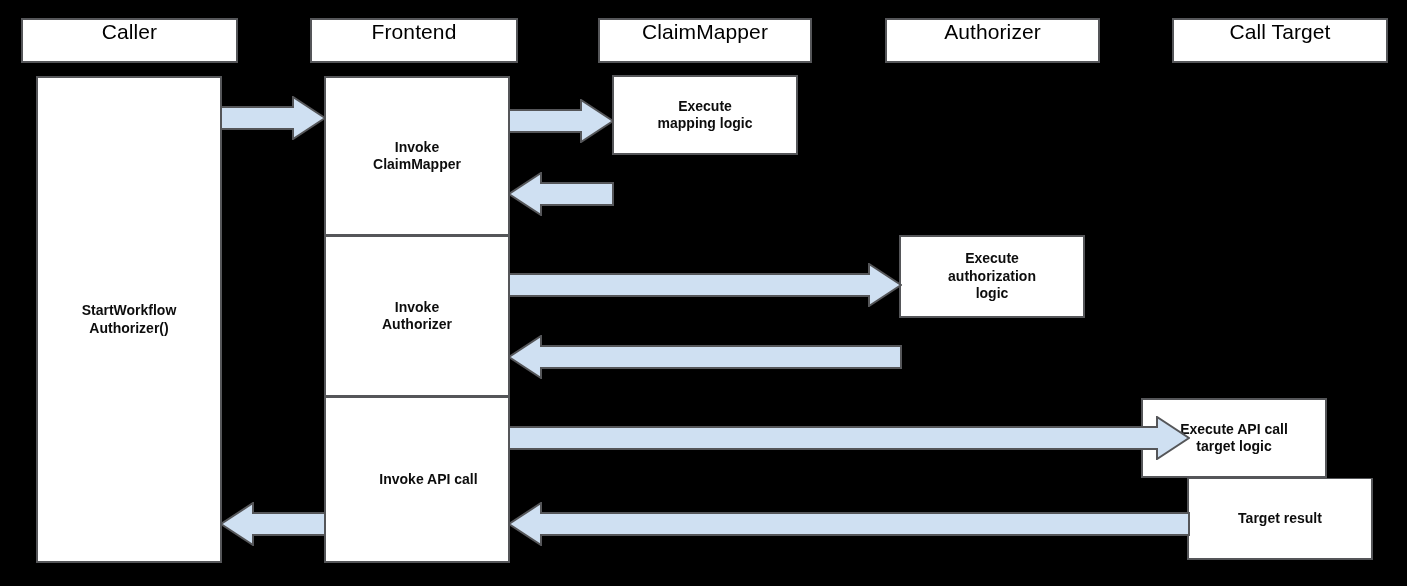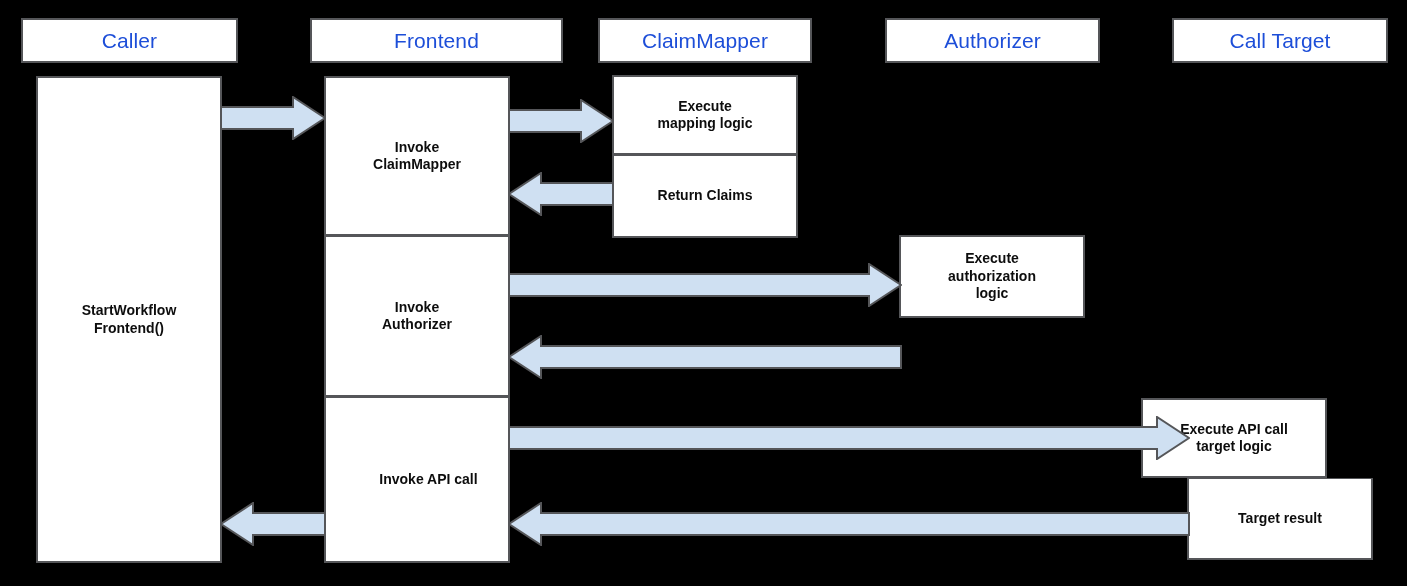--- a/index.html
+++ b/index.html
@@ -14,23 +14,23 @@
     background: #000000;
     overflow: hidden;
     font-family: "Liberation Sans", sans-serif;
   }
   .header-box {
     position: absolute;
     background: #ffffff;
     border: 2px solid #555659;
     box-sizing: border-box;
     display: flex;
-    align-items: center;
+    align-items: flex-start;
     justify-content: center;
-    color: #1d4ed8;
+    color: #000000;
     font-size: 21px;
     font-weight: 400;
     letter-spacing: 0.1px;
   }
   .life-box {
     position: absolute;
     background: #ffffff;
     border: 2px solid #555659;
     box-sizing: border-box;
     display: flex;
@@ -52,39 +52,39 @@
 </style>
 </head>
 <body>
 
 <div id="canvas">
 
   <div class="header-box" style="left:21px; top:18px; width:217px; height:45px;">
     <span>Caller</span>
   </div>
 
-  <div class="header-box" style="left:310px; top:18px; width:253px; height:45px;">
+  <div class="header-box" style="left:310px; top:18px; width:208px; height:45px;">
     <span>Frontend</span>
   </div>
 
   <div class="header-box" style="left:598px; top:18px; width:214px; height:45px;">
     <span>ClaimMapper</span>
   </div>
 
   <div class="header-box" style="left:885px; top:18px; width:215px; height:45px;">
     <span>Authorizer</span>
   </div>
 
   <div class="header-box" style="left:1172px; top:18px; width:216px; height:45px;">
     <span>Call Target</span>
   </div>
 
   <div class="life-box" style="left:36px; top:76px; width:186px; height:487px;">
     <span style="white-space:pre-line;">StartWorkflow
-Frontend()</span>
+Authorizer()</span>
   </div>
 
   <div class="life-box" style="left:324px; top:76px; width:186px; height:160px;">
     <span style="white-space:pre-line;">Invoke
 ClaimMapper</span>
   </div>
 
   <div class="life-box seg-mid" style="left:324px; top:236px; width:186px; height:161px;">
     <span style="white-space:pre-line;">Invoke
 Authorizer</span>
@@ -92,23 +92,20 @@
 
   <div class="life-box seg-bot" style="left:324px; top:397px; width:186px; height:166px;padding-left:29px;">
     <span style="white-space:pre-line;">Invoke API call</span>
   </div>
 
   <div class="life-box" style="left:612px; top:75px; width:186px; height:80px;">
     <span style="white-space:pre-line;">Execute
 mapping logic</span>
   </div>
 
-  <div class="life-box seg-mid" style="left:612px; top:155px; width:186px; height:83px;">
-    <span style="white-space:pre-line;">Return Claims</span>
-  </div>
 
   <div class="life-box" style="left:899px; top:235px; width:186px; height:83px;">
     <span style="white-space:pre-line;">Execute
 authorization
 logic</span>
   </div>
 
 
   <div class="life-box" style="left:1141px; top:398px; width:186px; height:80px;">
     <span style="white-space:pre-line;">Execute API call

